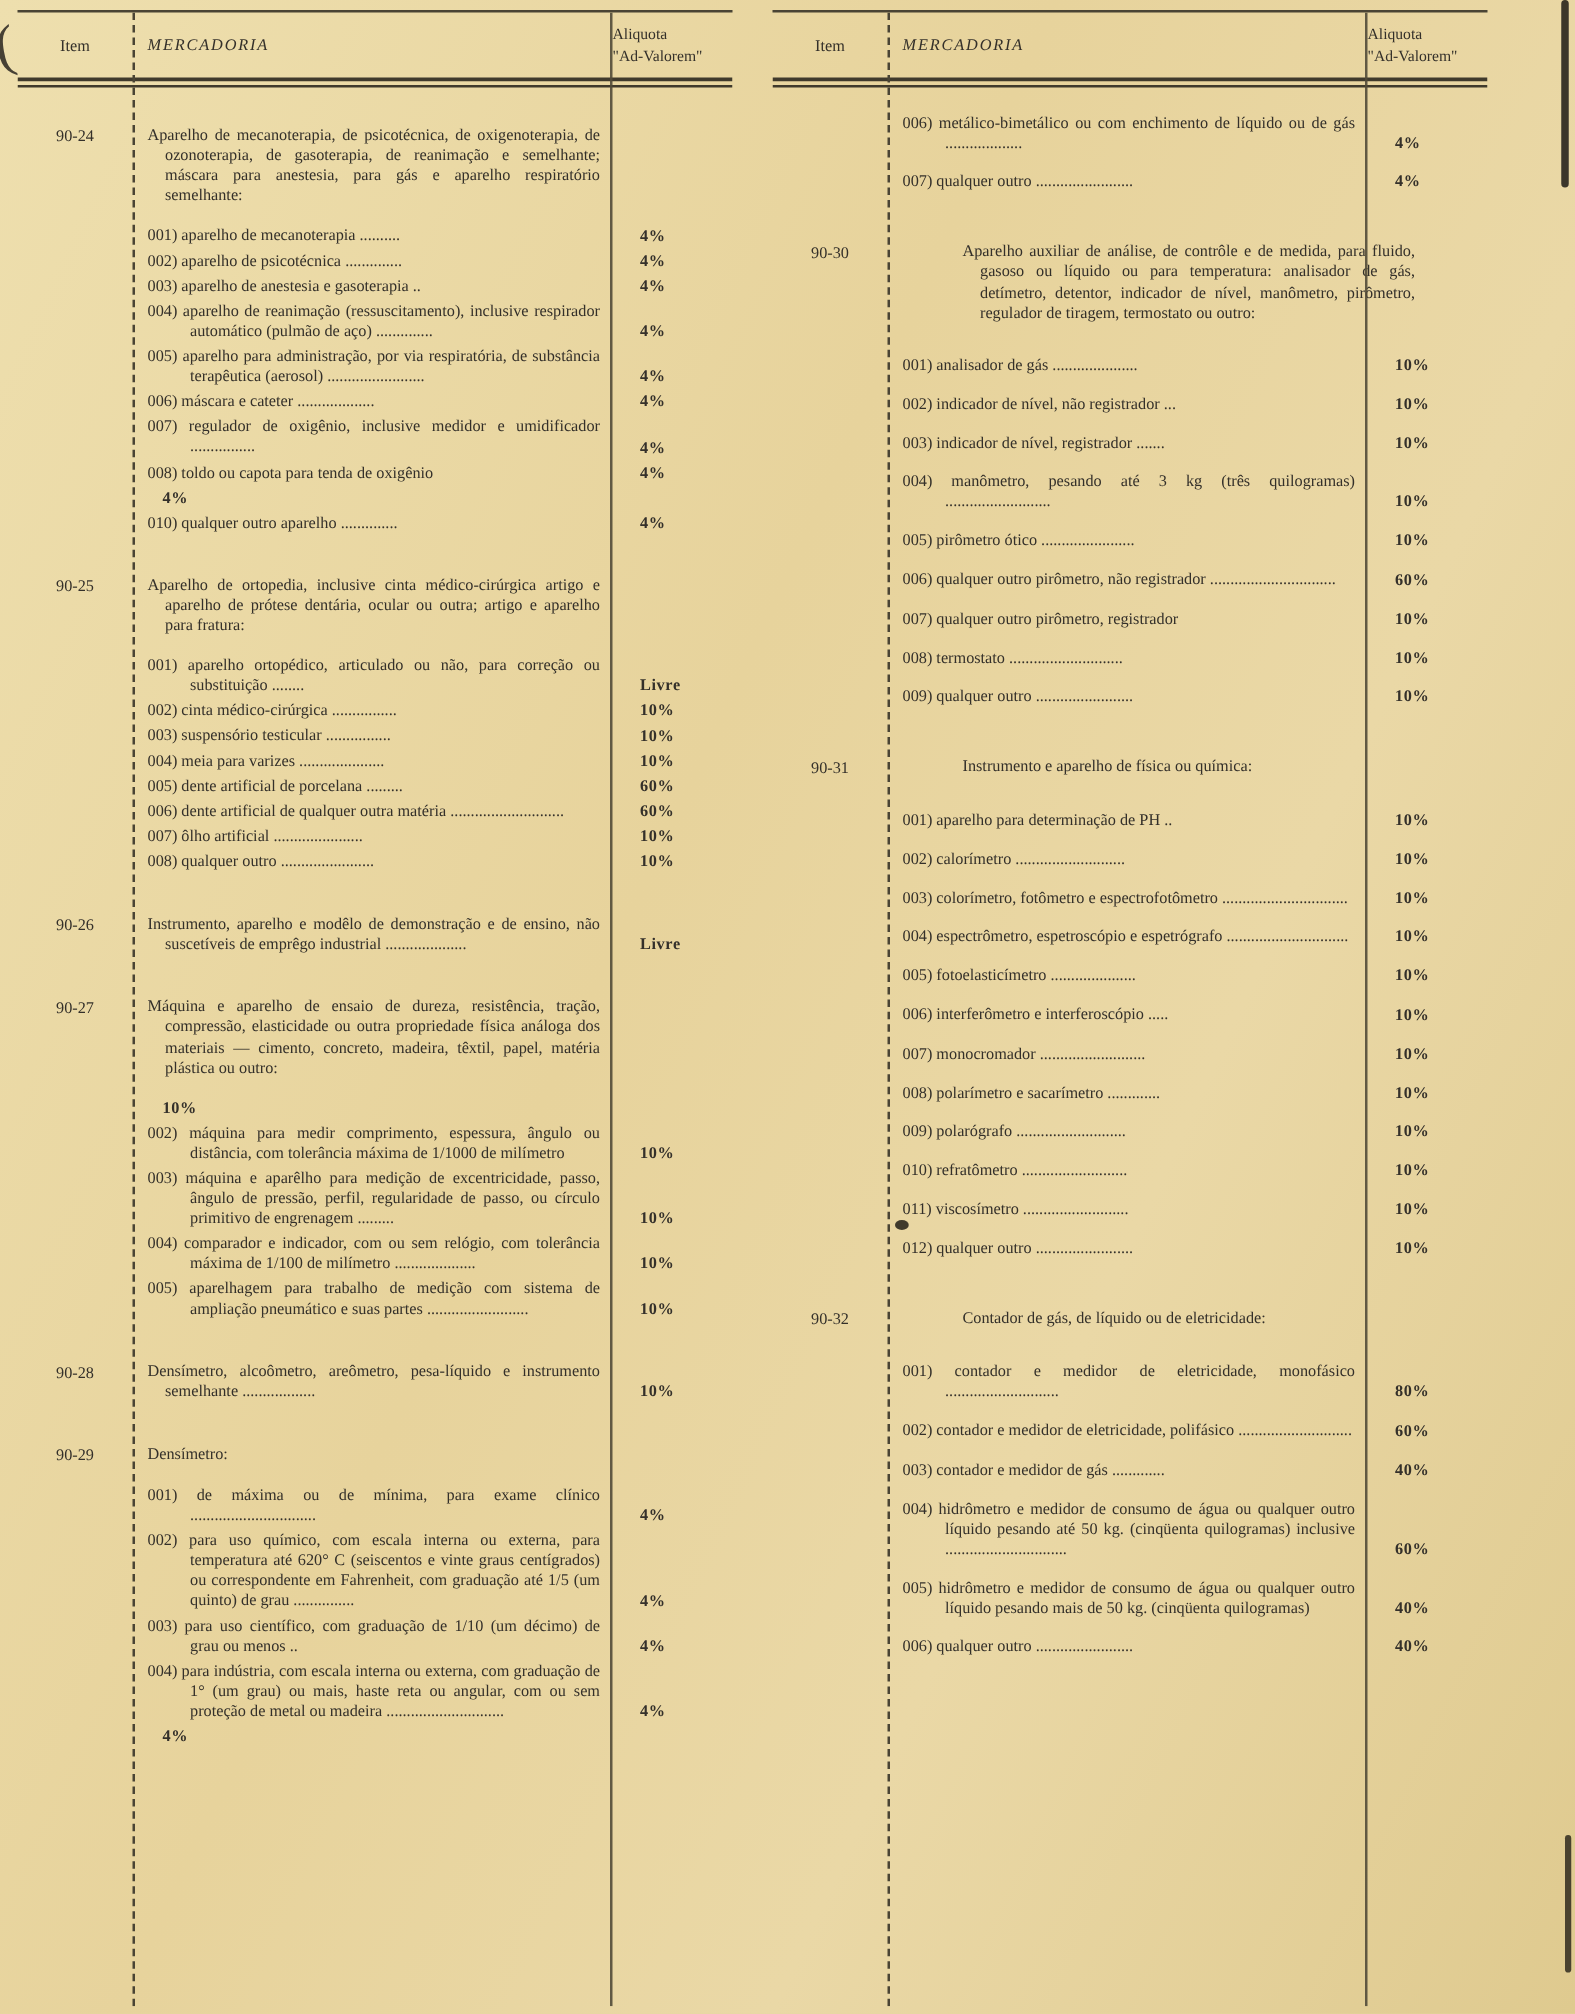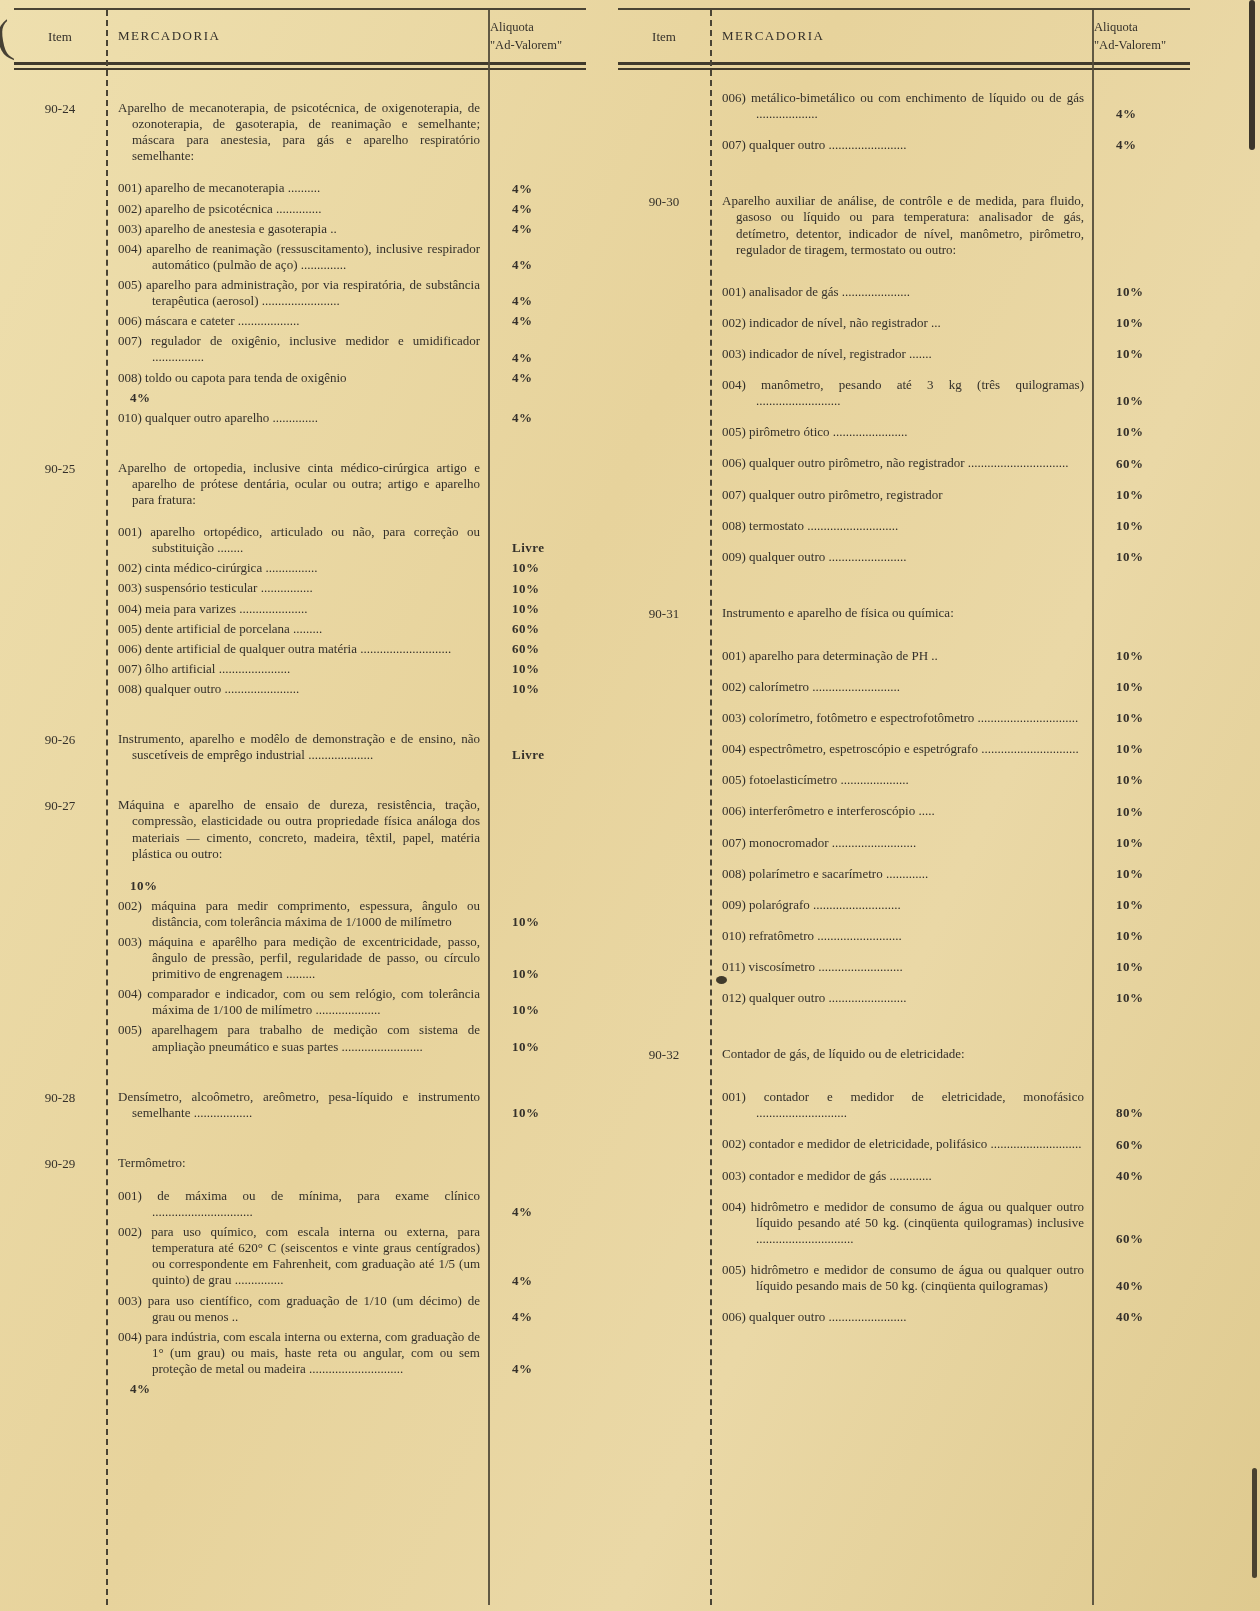--- a/index.html
+++ b/index.html
@@ -14,39 +14,39 @@
   .page { position: relative; width: 1260px; height: 1611px; box-sizing: border-box;
           padding: 8px 0 0 14px; display: flex; gap: 32px; }
   .half { position: relative; width: 572px; flex: 0 0 572px; height: 1595px; overflow: hidden;
           border-top: 2px solid #4a4434; }
   .vline { position: absolute; top: 0; bottom: 0; width: 0; }
   .v1 { left: 92px; border-left: 2px dashed #4a4434; }
   .v2 { left: 474px; border-left: 2px solid #524b38; opacity: .9; }
 
   .thead { display: grid; grid-template-columns: 92px 382px 98px; align-items: center; height: 52px; }
   .th-item { text-align: center; font-size: 13.5px; }
-  .th-merc { text-align: center; font-size: 14.5px; letter-spacing: 1.5px; }
+  .th-merc { text-align: center; font-size: 14.5px; letter-spacing: 1.5px; font-style: italic; }
   .th-aliq { text-align: left; font-size: 12.5px; line-height: 1.45; padding-left: 2px; }
   .double-rule { border-top: 3px solid #403a2c; border-bottom: 2px solid #403a2c; height: 3px; }
 
   .tbody { padding-top: 30px; }
   .loose .tbody { padding-top: 20px; }
 
   .grid-row { display: grid; grid-template-columns: 92px 382px 98px; }
   .c-item { text-align: center; font-size: 13px; padding-top: 1px; }
   .c-desc { padding: 0 8px 0 12px; font-size: 13px; line-height: 1.24; text-align: justify; }
   .section-desc { padding-left: 26px; text-indent: -14px; }
   .entry-text { padding-left: 46px; text-indent: -34px; }
   .rate { align-self: end; font-weight: 700; font-size: 13px; padding-left: 24px;
           letter-spacing: .5px; white-space: nowrap; }
 
   .entry-row { margin-bottom: 4px; }
   .loose .entry-row { margin-bottom: 15px; }
   .desc-row { margin-bottom: 16px; }
-  .loose .desc-row { margin-bottom: 26px; }
+  .loose .desc-row { margin-bottom: 26px; gap: 48px; }
   .section { margin-bottom: 34px; }
   .loose .section { margin-bottom: 40px; }
 
   
   .edge-streak-top { position: absolute; right: 5px; top: 0; width: 6px; height: 150px;
                      background: #1d1a14; border-radius: 3px; opacity: .85; }
   .edge-streak-mid { position: absolute; right: 3px; top: 1468px; width: 5px; height: 110px;
                      background: #241f17; border-radius: 3px; opacity: .8; }
   .paren-mark { position: absolute; left: -4px; top: 10px; font-size: 46px; color: #2a2620;
                 transform: rotate(-10deg); opacity: .85; }
@@ -220,21 +220,21 @@
         <div class="section">
           <div class="grid-row desc-row">
             <div class="c-item">90-28</div>
             <div class="c-desc section-desc">Densímetro, alcoômetro, areômetro, pesa-líquido e instrumento semelhante ..................</div>
             <div class="rate">10%</div>
           </div>
         </div>
         <div class="section">
           <div class="grid-row desc-row">
             <div class="c-item">90-29</div>
-            <div class="c-desc section-desc">Termômetro:</div>
+            <div class="c-desc section-desc">Densímetro:</div>
             <div class="rate"></div>
           </div>
           <div class="grid-row entry-row">
             <div class="c-item"></div>
             <div class="c-desc entry-text"><span class="entry-num">001)</span> de máxima ou de mínima, para exame clínico ...............................</div>
             <div class="rate">4%</div>
           </div>
           <div class="grid-row entry-row">
             <div class="c-item"></div>
             <div class="c-desc entry-text"><span class="entry-num">002)</span> para uso químico, com escala interna ou externa, para temperatura até 620° C (seiscentos e vinte graus centígrados) ou correspondente em Fahrenheit, com graduação até 1/5 (um quinto) de grau ...............</div>

